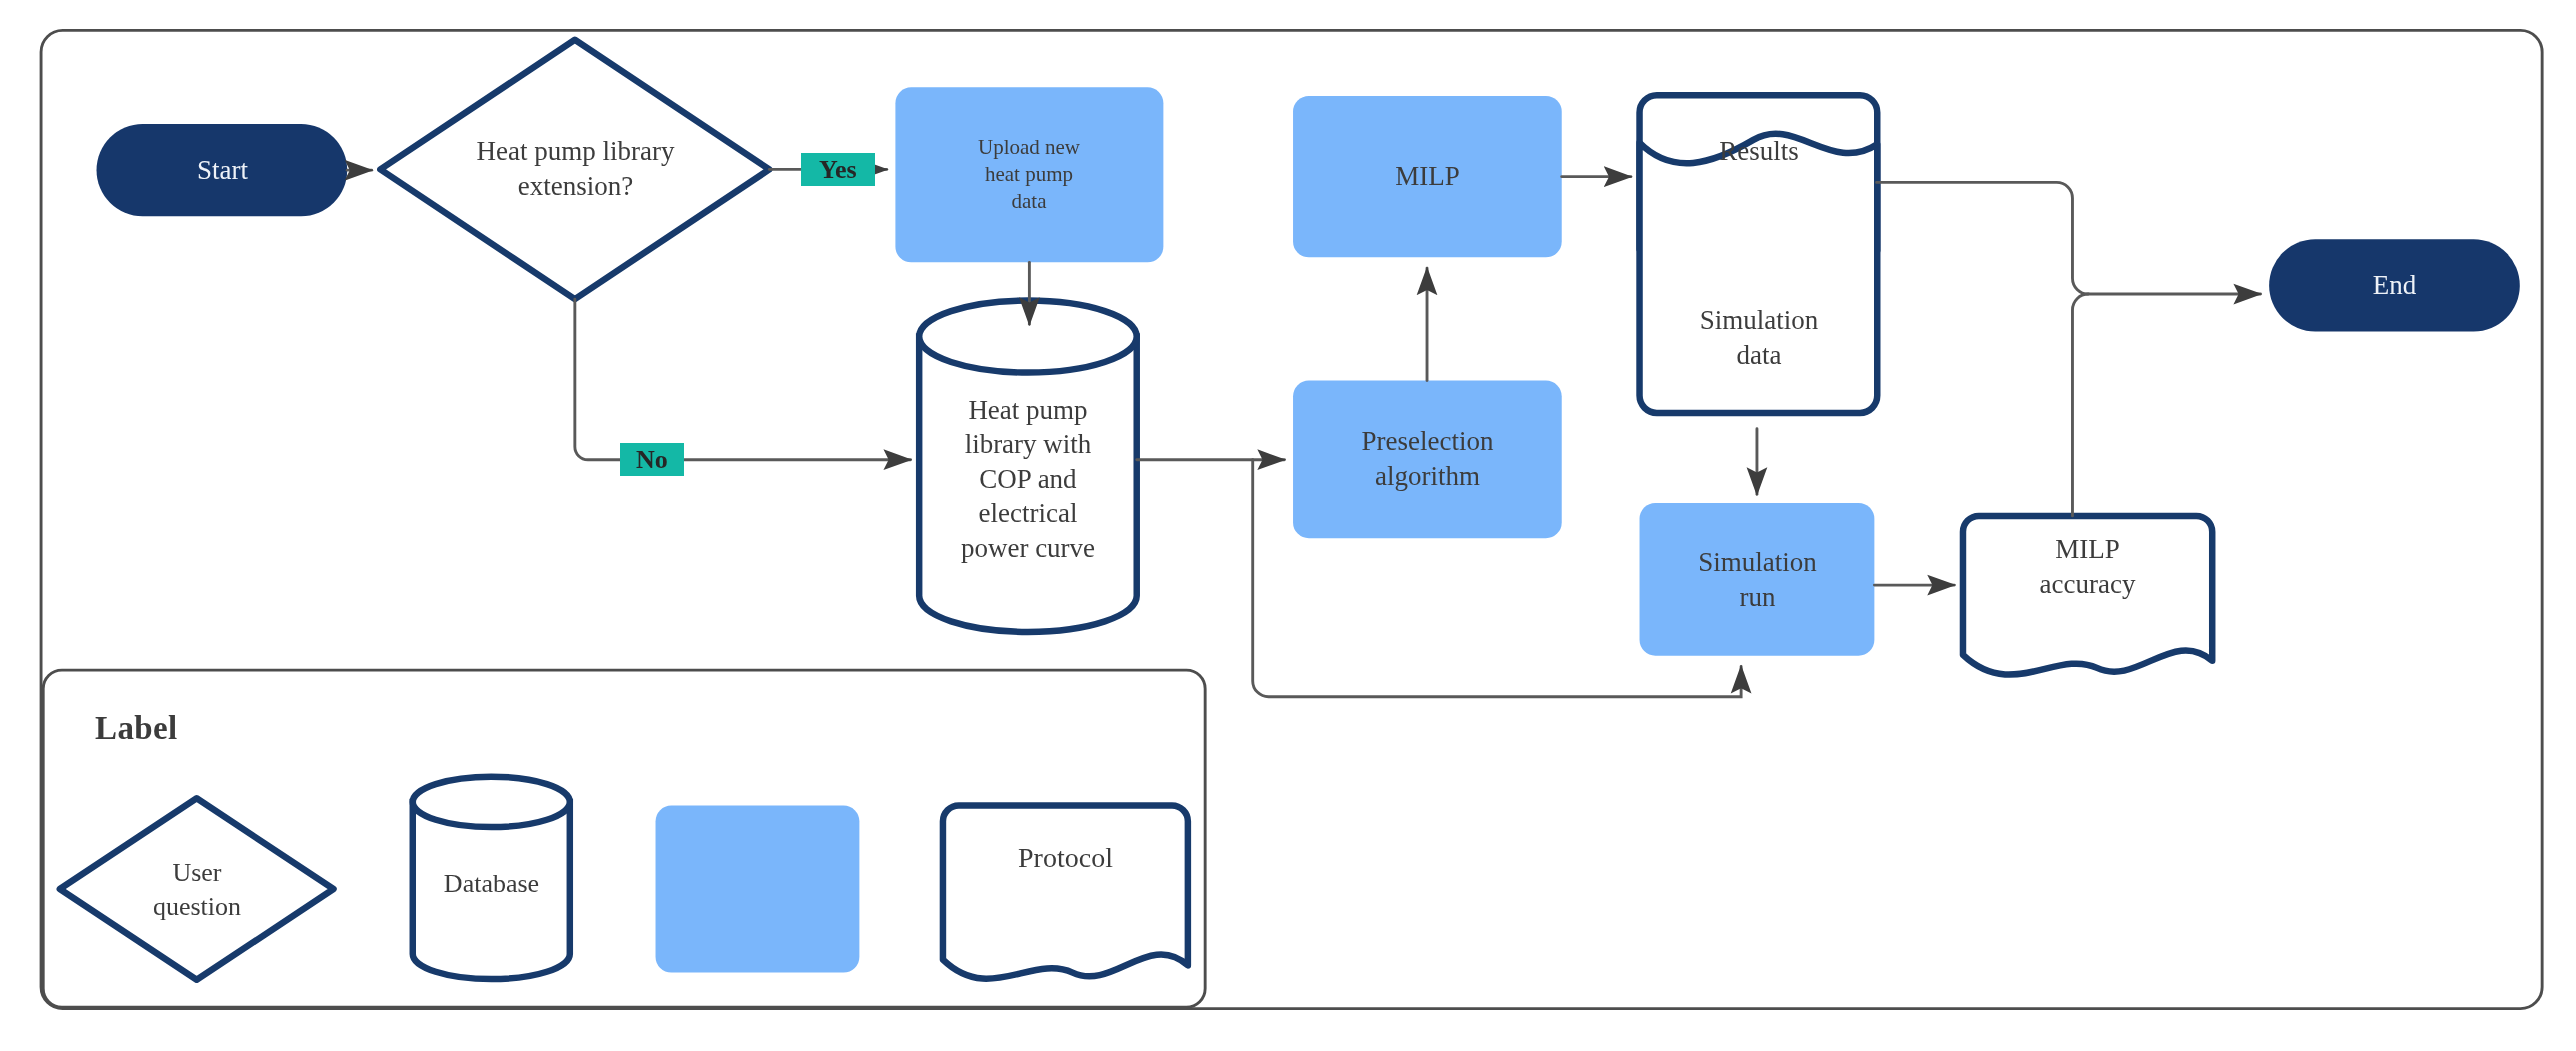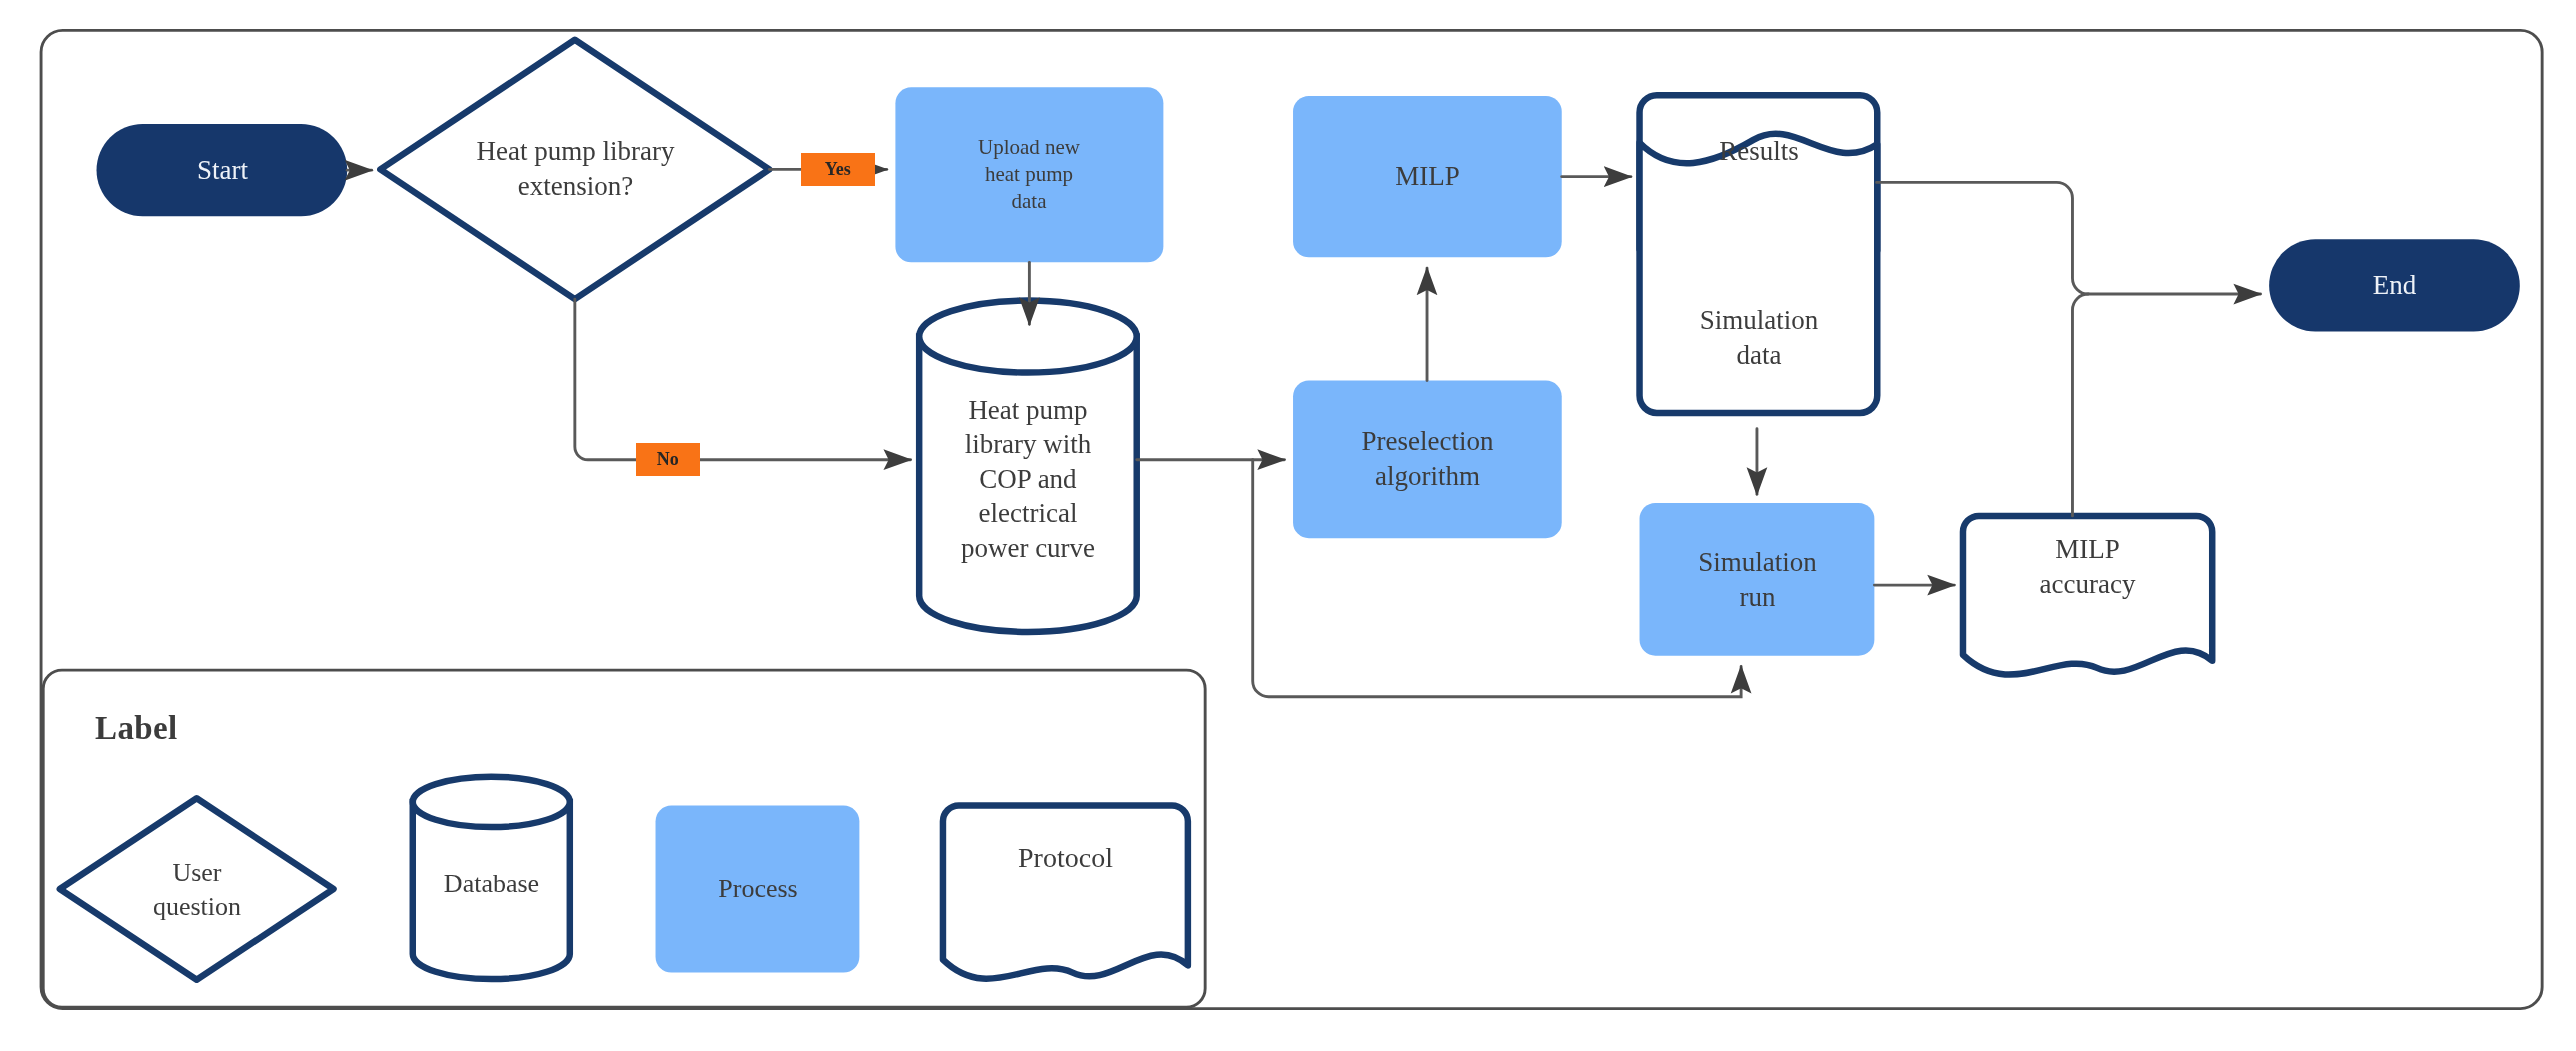--- a/index.html
+++ b/index.html
@@ -8,21 +8,21 @@
   svg#canvas{position:absolute;left:0;top:0;width:2576px;height:1052px;}
 
   .nodeText{
     position:absolute;display:flex;align-items:center;justify-content:center;
     text-align:center;color:#3c3c3c;font-family:"Liberation Serif",serif;
     pointer-events:none;line-height:1.28;
   }
   .nodeText.light{color:#eef2f8;}
   .edgeLabel{
     position:absolute;font-family:"Liberation Serif",serif;font-weight:bold;
-    color:#262626;font-size:18px;background:#f97316;padding:0 4.3px;
+    color:#262626;font-size:26px;background:#14b8a6;padding:0 4.3px;
     display:flex;align-items:center;justify-content:center;
   }
   .legendTitle{
     position:absolute;font-family:"Liberation Serif",serif;font-weight:bold;
     color:#3c3c3c;font-size:33px;letter-spacing:0.4px;
   }
 </style>
 </head>
 <body>
 
@@ -168,27 +168,26 @@
   <div class="nodeText" style="left:1640px;top:503px;width:235px;height:153px;font-size:27px;white-space:pre-line;">Simulation
 run</div>
 
   <div class="nodeText" style="left:1963px;top:520px;width:249px;height:94px;font-size:27px;white-space:pre-line;">MILP
 accuracy</div>
 
   <div class="nodeText light" style="left:2269px;top:239px;width:251px;height:92px;font-size:27px;">End</div>
 
   <div class="edgeLabel" style="left:801px;top:153px;width:65px;height:33px;">Yes</div>
 
-  <div class="edgeLabel" style="left:636px;top:443px;width:55px;height:33px;">No</div>
+  <div class="edgeLabel" style="left:620px;top:443px;width:55px;height:33px;">No</div>
 
   <div class="legendTitle" style="left:95px;top:710px;">Label</div>
 
   <div class="nodeText" style="left:125px;top:849px;width:144px;height:81px;font-size:26px;white-space:pre-line;">User
 question</div>
 
   <div class="nodeText" style="left:413px;top:862px;width:157px;height:43px;font-size:26px;text-align:center;">Database</div>
 
-  <div class="nodeText" style="left:656px;top:805px;width:204px;height:167px;font-size:26px;">Process</div>
 
   <div class="nodeText" style="left:943px;top:836px;width:245px;height:43px;font-size:28px;">Protocol</div>
 
 </div>
 
 
 </body></html>

